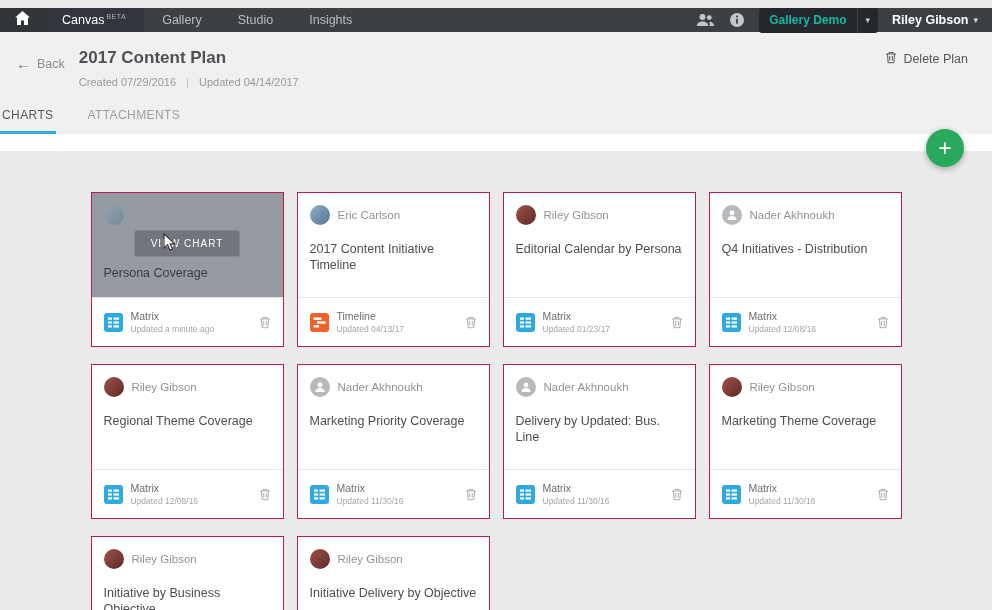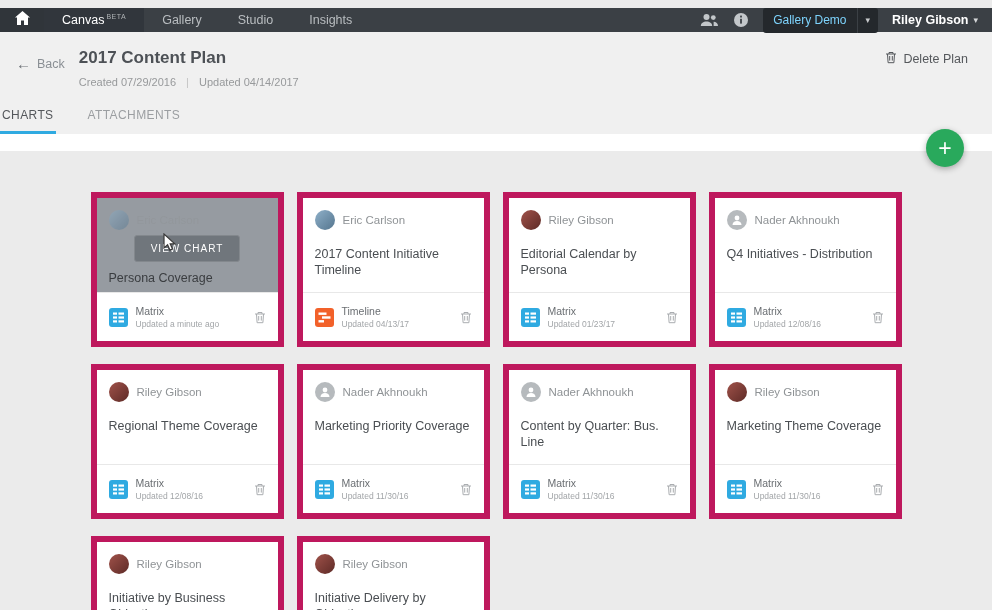--- a/index.html
+++ b/index.html
@@ -8,21 +8,21 @@
 
   
   .topbar { height:24px; background:#3b4045; display:flex; align-items:stretch; color:#b9bdc0;margin-top:8px; }
   .home-btn { width:44px; display:flex; align-items:center; justify-content:center; background:#30353a; cursor:pointer; }
   .nav-item { display:flex; align-items:center; padding:0 18px; font-size:12.5px; cursor:pointer; }
   .nav-item.brand { background:#31363c; color:#fff; }
   .nav-item.brand sup { font-size:7px; letter-spacing:.5px; color:#aeb2b5; margin-left:2px; position:relative; top:-4px; }
   .nav-right { margin-left:auto; display:flex; align-items:center; gap:14px; padding-right:14px; }
   .nav-icon { display:flex; align-items:center; cursor:pointer; }
   .gallery-btn { background:#24282c; height:25px; display:flex; align-items:center; border-radius:3px; overflow:hidden; cursor:pointer; }
-  .gallery-btn .gb-label { padding:0 10px; font-size:12px; color:#7dd3fc; font-weight:normal; }
+  .gallery-btn .gb-label { padding:0 10px; font-size:12px; color:#14b8a6; font-weight:bold; }
   .gallery-btn .gb-div { width:1px; align-self:stretch; background:#3b4045; }
   .gallery-btn .gb-caret { padding:0 8px; color:#c7cacc; font-size:9px; }
   .user-menu { color:#fff; font-size:12.5px; font-weight:bold; display:flex; align-items:center; gap:5px; cursor:pointer; }
   .user-menu .caret { font-size:9px; color:#d6d8da; }
 
   
   .plan-header { background:#f0f0f0; padding:16px 24px 0 16px; display:flex; align-items:flex-start; }
   .back { display:flex; align-items:center; gap:6px; color:#8a8f94; font-size:12.5px; margin-top:7px; cursor:pointer; }
   .back .arrow { font-size:15px; color:#6d7277; }
   .title-block { margin-left:14px; }
@@ -38,21 +38,21 @@
   .white-strip { height:17px; background:#ffffff; }
 
   
   .fab { position:absolute; top:129px; right:28px; width:38px; height:38px; border-radius:50%; border:none;
          background:#29a95c; color:#fff; font-size:23px; line-height:36px; cursor:pointer; z-index:6;
          box-shadow:0 2px 6px rgba(0,0,0,.3); }
 
   
   .grid { width:811px; margin:41px auto 0; display:grid; grid-template-columns:repeat(4,193px);
           column-gap:13px; row-gap:17px; }
-  .card { background:#fff; border:6px solid #be185d; height:155px; display:flex; flex-direction:column; cursor:pointer; }
+  .card { background:#fff; border:1px solid #be185d; height:155px; display:flex; flex-direction:column; cursor:pointer; }
   .card-body { flex:1; padding:12px 12px 0; position:relative; overflow:hidden; }
   .card-body.hovered { background:#969ba1; }
   .author { display:flex; align-items:center; gap:8px; }
   .author.faded { opacity:.5; }
   .avatar { width:20px; height:20px; border-radius:50%; flex:0 0 20px; display:flex; align-items:center; justify-content:center; overflow:hidden; }
   .avatar-eric { background:linear-gradient(135deg,#8fb0c9,#54758e); }
   .avatar-riley { background:linear-gradient(135deg,#a0524a,#5d2a26); }
   .avatar-nader { background:#b6babd; }
   .author-name { font-size:11.5px; color:#8f9396; }
   .card-title { margin-top:16px; font-size:12.5px; color:#4a4e52; line-height:1.3; }
@@ -353,21 +353,21 @@
     <div class="card-body">
       <div class="author">
         <span class="avatar avatar-nader">
           <svg width="12" height="12" viewBox="0 0 12 12" fill="#fff">
               <circle cx="6" cy="4" r="2.4"></circle>
               <path d="M1.5 11c0-2.6 2-4 4.5-4s4.5 1.4 4.5 4z"></path>
             </svg>
         </span>
         <span class="author-name">Nader Akhnoukh</span>
       </div>
-      <div class="card-title">Content by Quarter: Bus. Line</div>
+      <div class="card-title">Delivery by Updated: Bus. Line</div>
     </div>
     <div class="card-footer">
       <span class="type-icon">
         <svg width="19" height="19" viewBox="0 0 19 19">
             <rect width="19" height="19" rx="3" fill="#2FAAE1"></rect>
             <rect x="4" y="4.5" width="4" height="2.2" fill="#fff"></rect>
             <rect x="9.5" y="4.5" width="5.5" height="2.2" fill="#fff"></rect>
             <rect x="4" y="8.4" width="4" height="2.2" fill="#fff"></rect>
             <rect x="9.5" y="8.4" width="5.5" height="2.2" fill="#fff"></rect>
             <rect x="4" y="12.3" width="4" height="2.2" fill="#fff"></rect>

